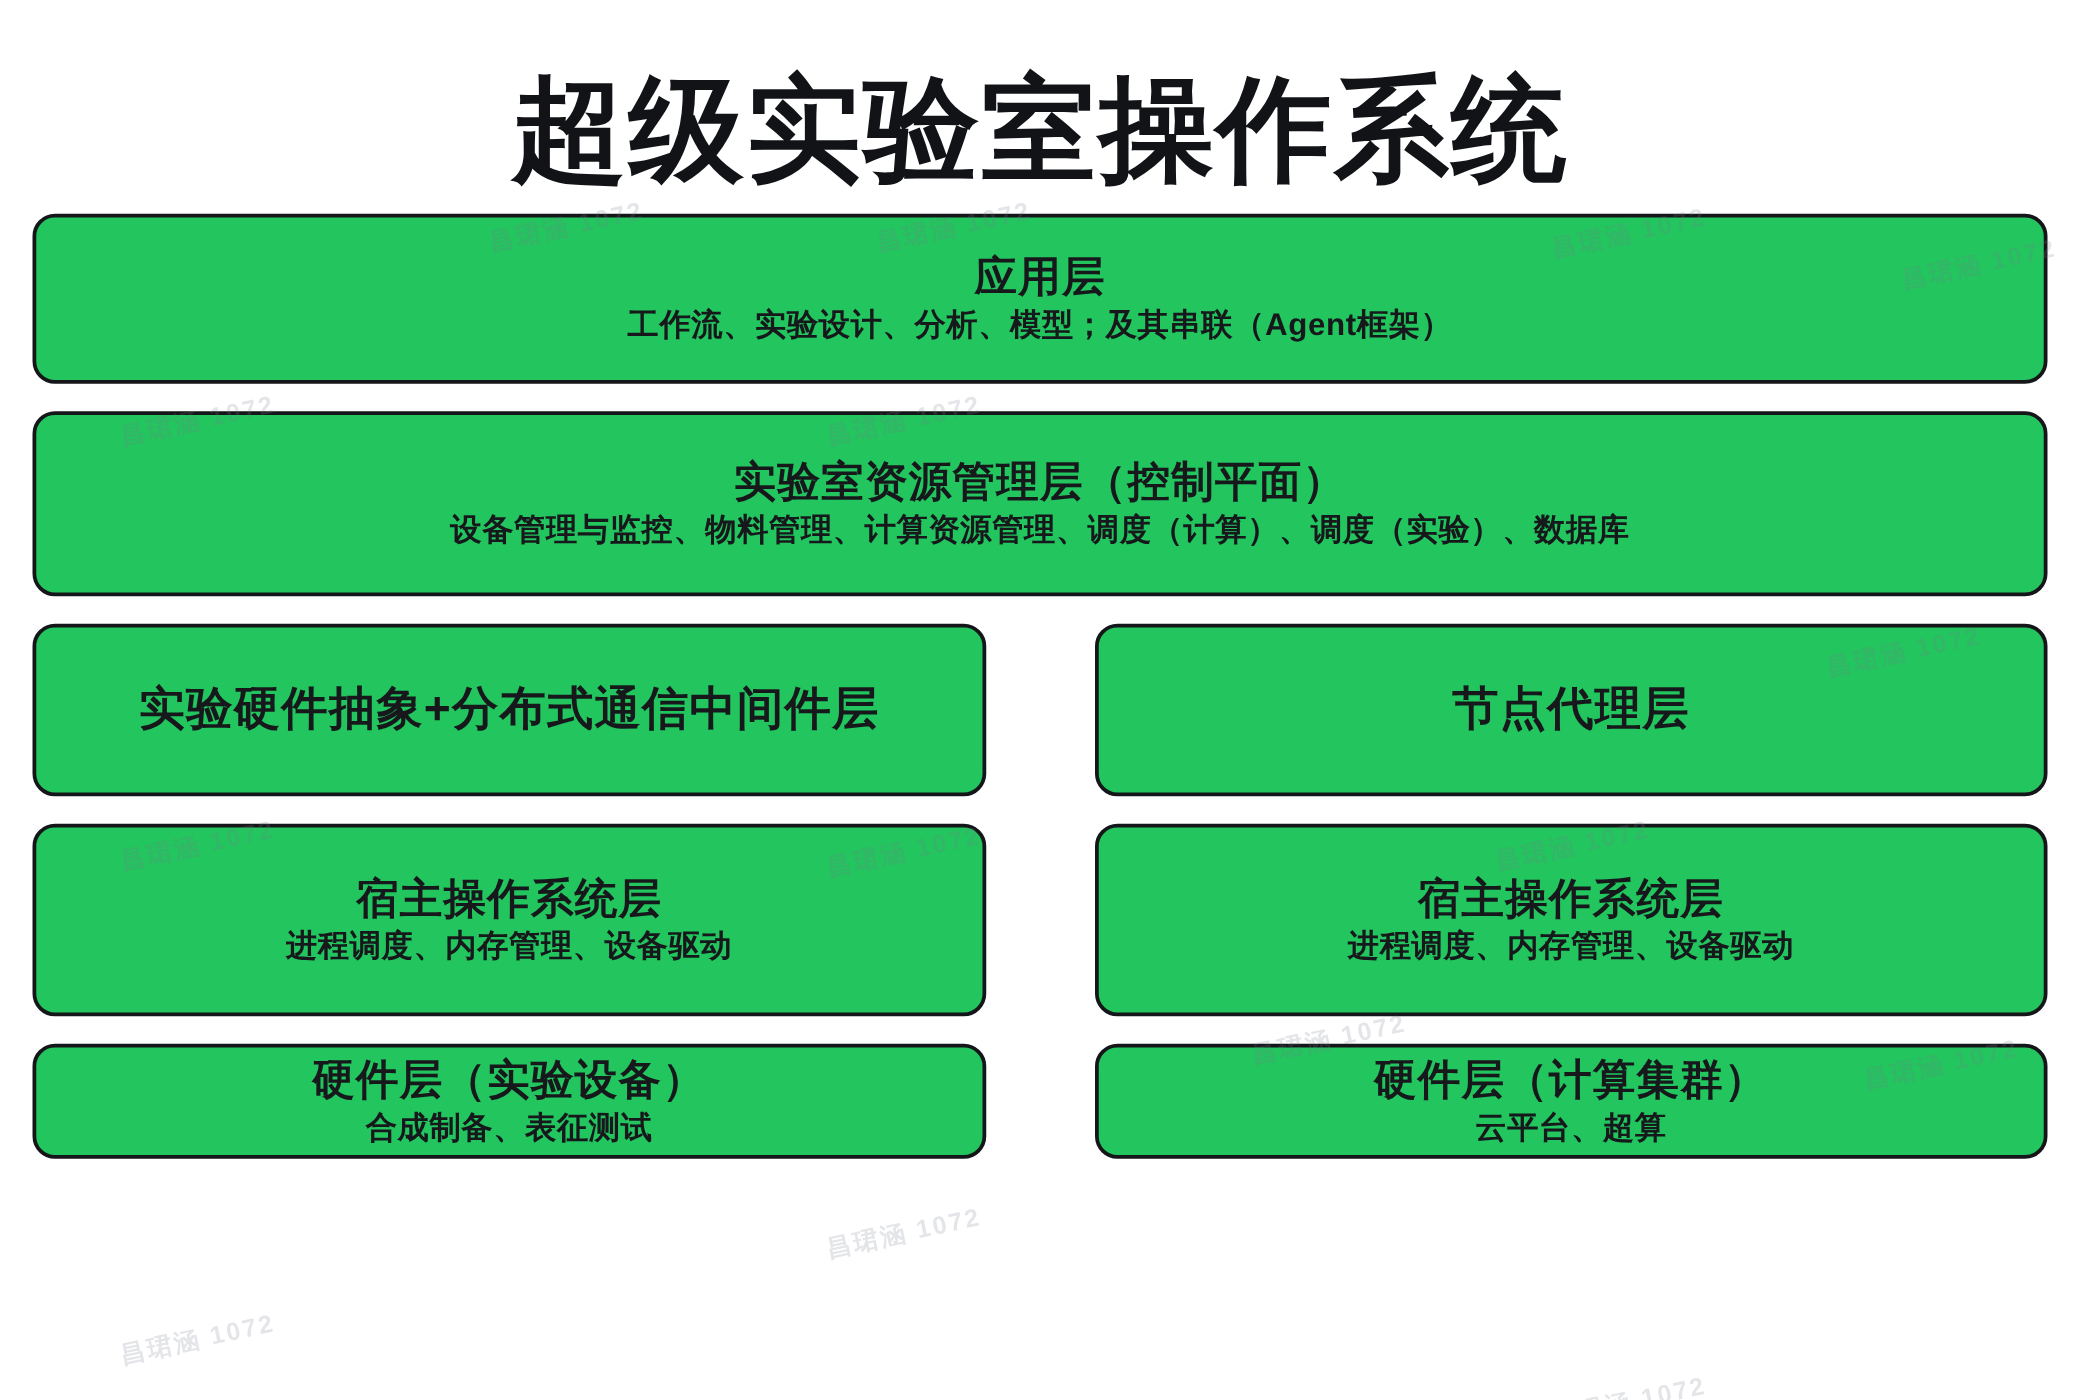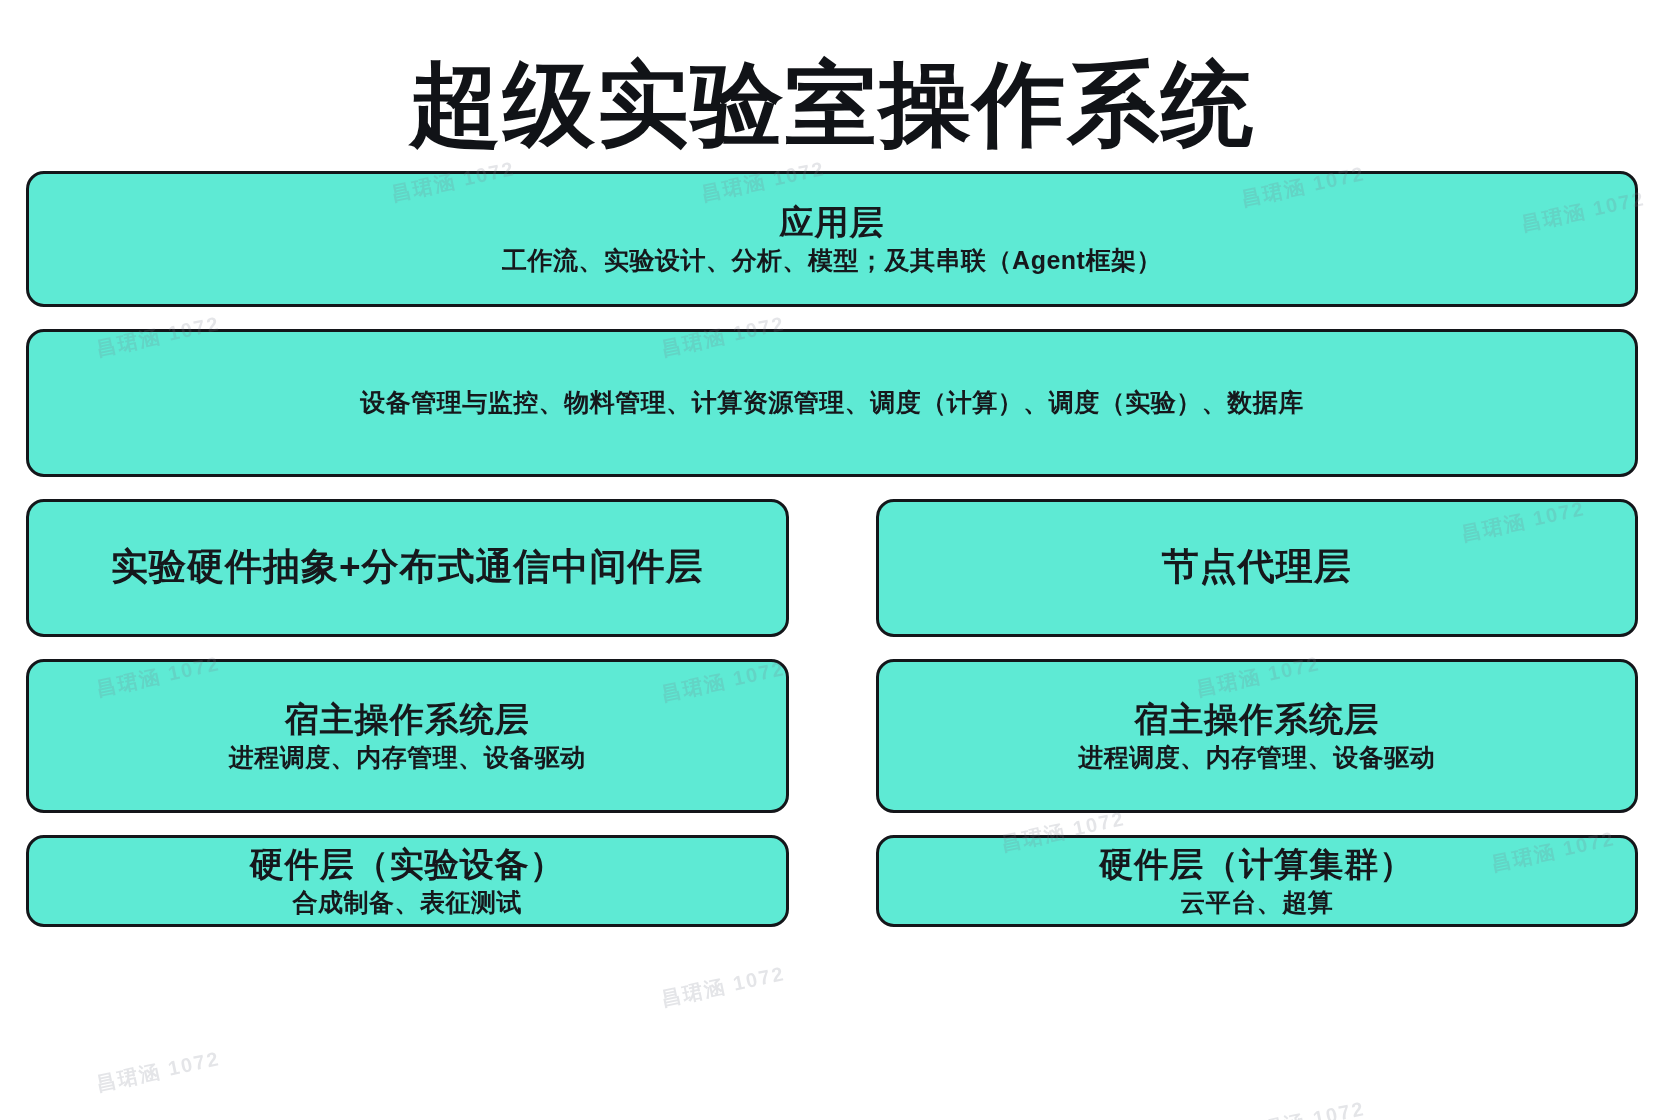--- a/index.html
+++ b/index.html
@@ -31,21 +31,21 @@
     font-weight: 700;
     letter-spacing: 2px;
     padding-top: 8px;
     padding-bottom: 18px;
     color: #111317;
     margin-top: 48px;
   }
 
   
   .box {
-    background: #5eead4;
+    background: #22c55e;
     border: 3px solid #14161a;
     border-radius: 18px;
     box-sizing: border-box;
     display: flex;
     flex-direction: column;
     align-items: center;
     justify-content: center;
     text-align: center;
     padding: 10px 18px;
   }
@@ -106,20 +106,21 @@
 <div class="page">
 
   <div class="title">超级实验室操作系统</div>
 
   <div class="box row-full" id="app-layer">
     <div class="head">应用层</div>
     <div class="sub">工作流、实验设计、分析、模型；及其串联（Agent框架）</div>
   </div>
 
   <div class="box row-full" id="resource-layer">
+    <div class="head">实验室资源管理层（控制平面）</div>
     <div class="sub">设备管理与监控、物料管理、计算资源管理、调度（计算）、调度（实验）、数据库</div>
   </div>
 
   <div class="grid2">
     <div class="box h-mid mid-head-only" id="hw-abstraction">
       <div class="head">实验硬件抽象+分布式通信中间件层</div>
     </div>
     <div class="box h-mid mid-head-only" id="node-agent">
       <div class="head">节点代理层</div>
     </div>

